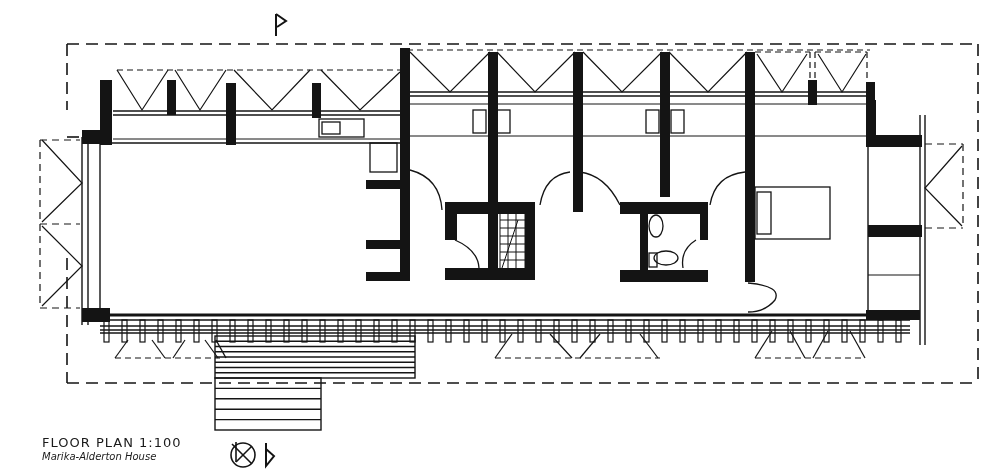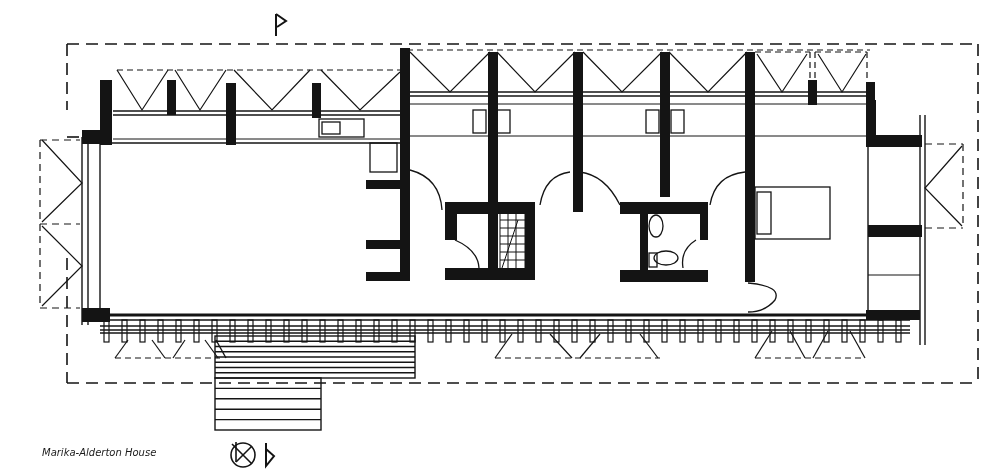--- a/index.html
+++ b/index.html
@@ -1,20 +1,20 @@
 <!DOCTYPE html>
 <html><head>
 <meta charset="utf-8">
 <style>
   html, body { margin:0; padding:0; background:#ffffff; }
   body { width:1000px; height:474px; position:relative; overflow:hidden; font-family:"DejaVu Sans", sans-serif; }
   #plan { position:absolute; left:0; top:0; width:1000px; height:474px; }
   .title-block { position:absolute; left:42px; top:436px; color:#1a1a1a; }
   .title-main { font-family:"DejaVu Sans", sans-serif; font-size:13px; letter-spacing:1px; line-height:14px; }
-  .title-sub { font-family:"DejaVu Sans", sans-serif; font-size:10px; font-style:italic; line-height:12px; margin-top:11px; }
+  .title-sub { font-family:"DejaVu Sans", sans-serif; font-size:10px; font-style:italic; line-height:12px; margin-top:1px; }
 </style>
 </head>
 <body>
 
 <svg id="plan" viewBox="0 0 1000 474" xmlns="http://www.w3.org/2000/svg">
   <g fill="none" stroke="#141414" stroke-linecap="butt">
 
     <g stroke-width="2">
       <line x1="276" y1="14" x2="276" y2="36"></line>
       <polyline points="276,14 286,21 277,27"></polyline>
@@ -282,14 +282,15 @@
   <g fill="none" stroke="#141414" stroke-width="1.6">
     <circle cx="243" cy="455" r="12"></circle>
     <line x1="232" y1="444" x2="252" y2="464"></line>
     <line x1="236" y1="442" x2="236" y2="462"></line>
     <line x1="236" y1="462" x2="252" y2="446"></line>
     <polyline points="266,443 266,466 274,456 266,449" stroke-width="2"></polyline>
   </g>
 </svg>
 
 <div class="title-block">
+  <div class="title-main">FLOOR PLAN  1:100</div>
   <div class="title-sub">Marika-Alderton House</div>
 </div>
 
 </body></html>

